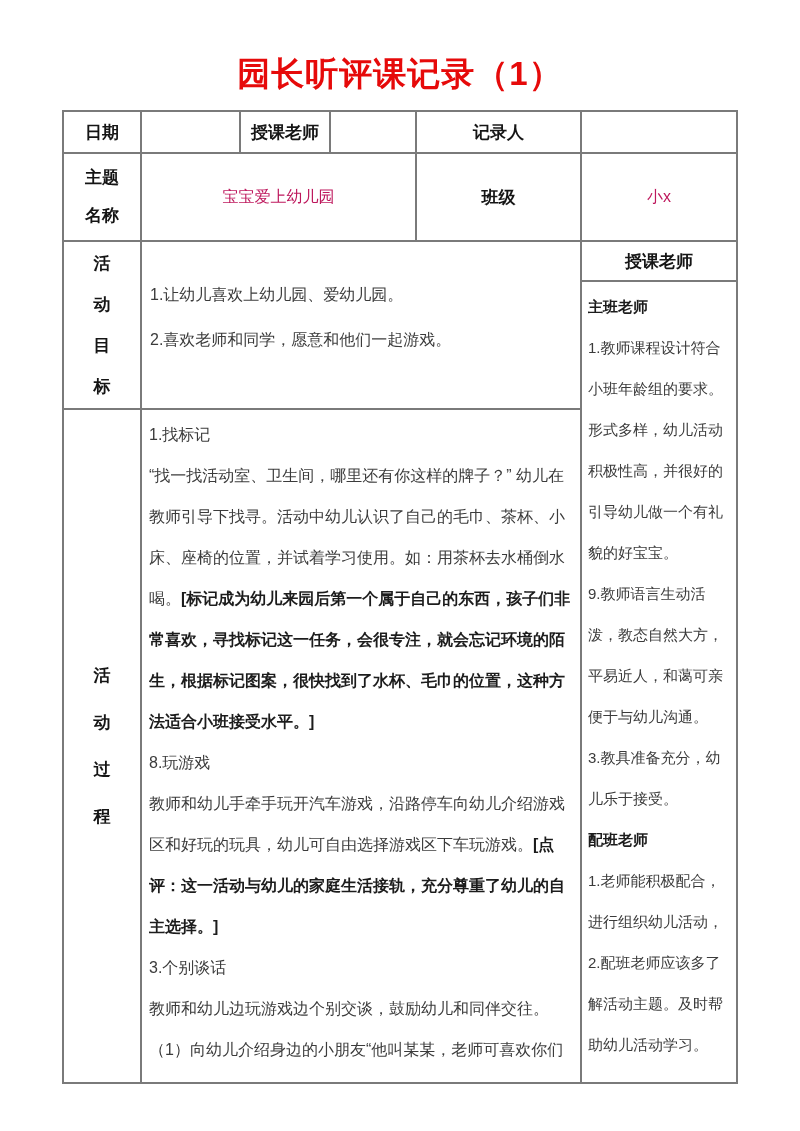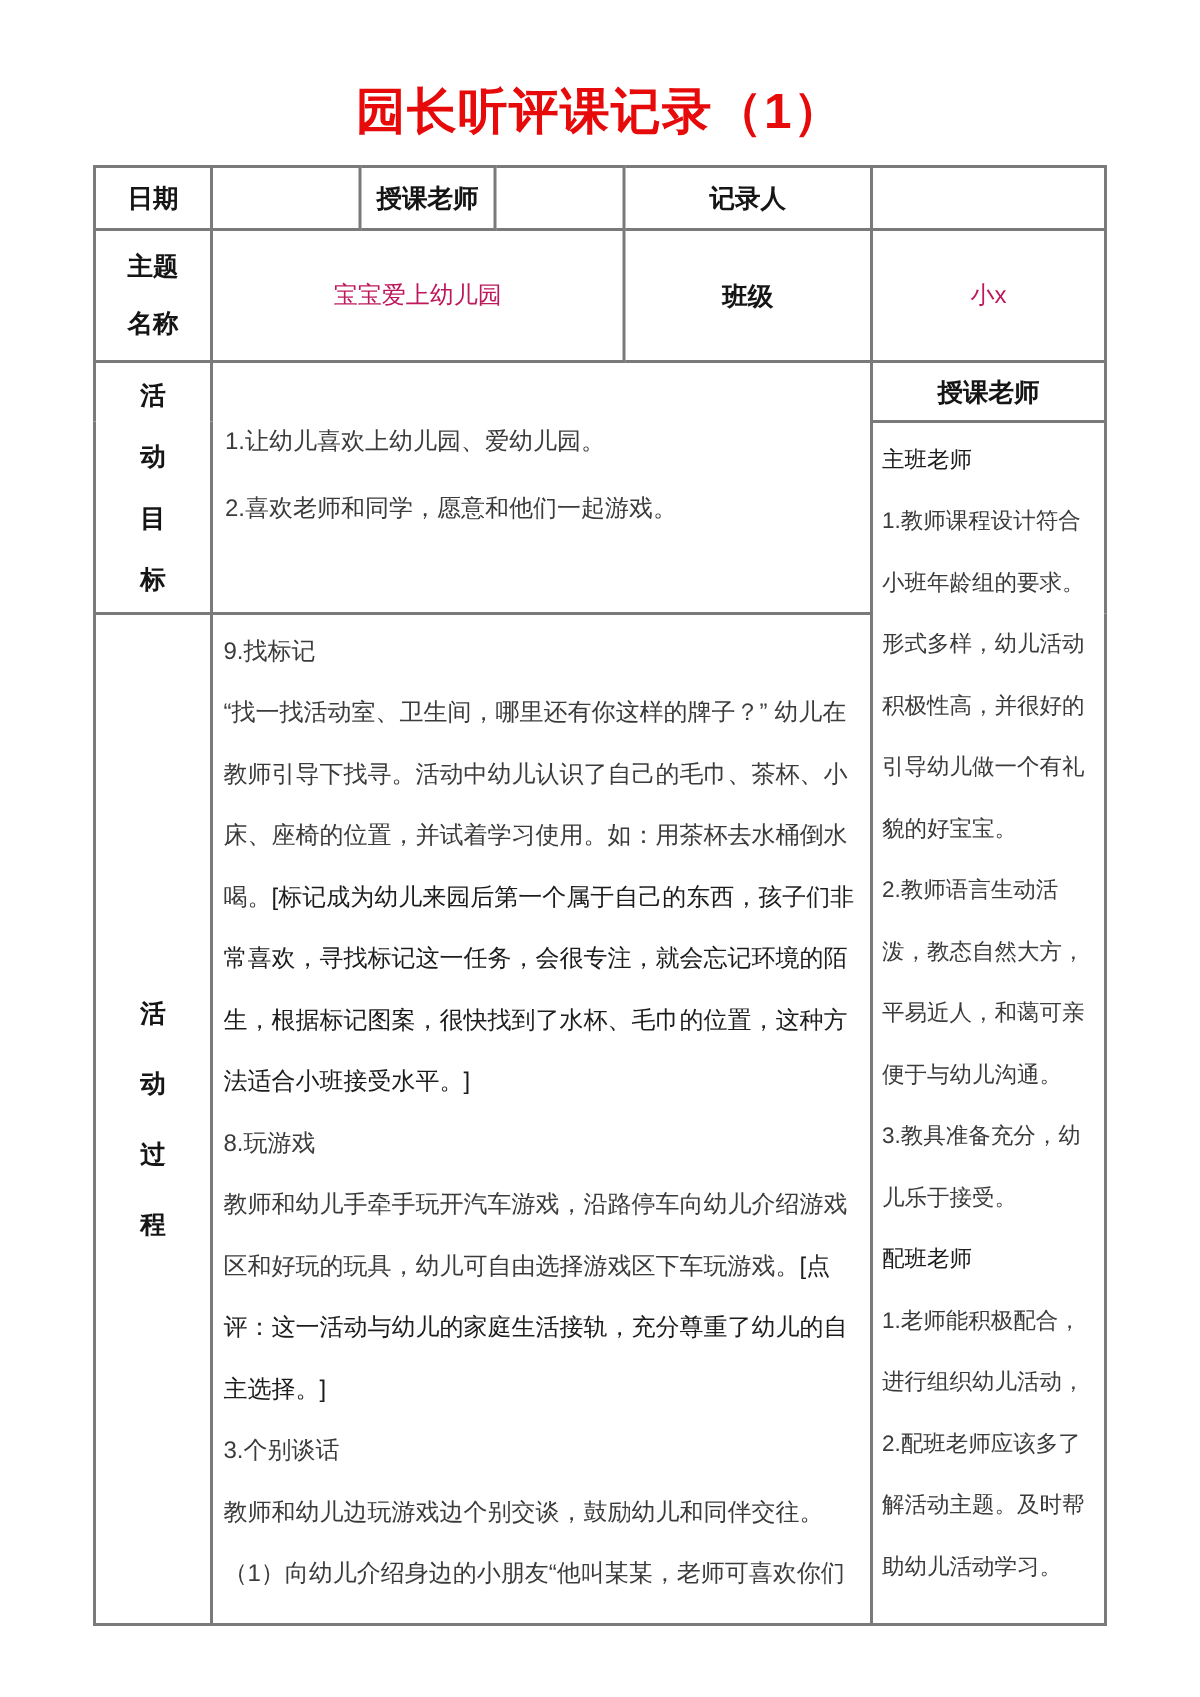--- a/index.html
+++ b/index.html
@@ -33,21 +33,21 @@
   td.content { color: #3b3b3b; }
   .goals-content { vertical-align: middle; padding: 0 4px 16px 8px; font-size: 16px; }
   .goals-content .para { margin: 0; line-height: 45px; }
   .process-content { vertical-align: top; padding: 4px 2px 0 7px; font-size: 16px; }
   .process-content .inner { height: 666px; overflow: hidden; }
   .process-content .para { margin: 0; line-height: 41px; }
   .eval-header { font-size: 17px; }
   .eval-body { vertical-align: top; padding: 4px 3px 0 6px; font-size: 15px; }
   .eval-body .inner { height: 792px; overflow: hidden; }
   .eval-body .para { margin: 0; line-height: 41px; }
-  .b { font-weight: 400; color: #1c1c1c; }
+  .b { font-weight: 700; color: #1c1c1c; }
 </style>
 </head>
 <body>
 
 <div class="page">
 
   <h1 class="title">园长听评课记录（1）</h1>
 
   <table class="doc-table">
     <colgroup>
@@ -90,39 +90,39 @@
             <p class="para"><span>2.喜欢老师和同学，愿意和他们一起游戏。</span></p>
           </td>
         <td class="lbl c eval-header">授课老师</td>
       </tr>
 
       <tr class="r4">
         <td class="content eval-body" rowspan="2">
           <div class="inner">
               <p class="para"><span class="b">主班老师</span></p>
               <p class="para"><span>1.教师课程设计符合小班年龄组的要求。形式多样，幼儿活动积极性高，并很好的引导幼儿做一个有礼貌的好宝宝。</span></p>
-              <p class="para"><span>2.教师语言生动活泼，教态自然大方，平易近人，和蔼可亲便于与幼儿沟通。</span></p>
+              <p class="para"><span>9.教师语言生动活泼，教态自然大方，平易近人，和蔼可亲便于与幼儿沟通。</span></p>
               <p class="para"><span>3.教具准备充分，幼儿乐于接受。</span></p>
               <p class="para"><span class="b">配班老师</span></p>
               <p class="para"><span>1.老师能积极配合，进行组织幼儿活动，</span></p>
               <p class="para"><span>2.配班老师应该多了解活动主题。及时帮助幼儿活动学习。</span></p>
             </div>
         </td>
       </tr>
 
       <tr class="r5">
         <td class="lbl c process-label">
             <div class="vline">活</div>
             <div class="vline">动</div>
             <div class="vline">过</div>
             <div class="vline">程</div>
           </td>
         <td class="content process-content" colspan="4">
           <div class="inner">
-              <p class="para"><span>9.找标记</span></p>
+              <p class="para"><span>1.找标记</span></p>
               <p class="para"><span>“找一找活动室、卫生间，哪里还有你这样的牌子？” 幼儿在教师引导下找寻。活动中幼儿认识了自己的毛巾、茶杯、小床、座椅的位置，并试着学习使用。如：用茶杯去水桶倒水喝。</span><span class="b">[标记成为幼儿来园后第一个属于自己的东西，孩子们非常喜欢，寻找标记这一任务，会很专注，就会忘记环境的陌生，根据标记图案，很快找到了水杯、毛巾的位置，这种方法适合小班接受水平。]</span></p>
               <p class="para"><span>8.玩游戏</span></p>
               <p class="para"><span>教师和幼儿手牵手玩开汽车游戏，沿路停车向幼儿介绍游戏区和好玩的玩具，幼儿可自由选择游戏区下车玩游戏。</span><span class="b">[点评：这一活动与幼儿的家庭生活接轨，充分尊重了幼儿的自主选择。]</span></p>
               <p class="para"><span>3.个别谈话</span></p>
               <p class="para"><span>教师和幼儿边玩游戏边个别交谈，鼓励幼儿和同伴交往。</span></p>
               <p class="para"><span>（1）向幼儿介绍身边的小朋友“他叫某某，老师可喜欢你们</span></p>
             </div>
         </td>
       </tr>
     </tbody>

